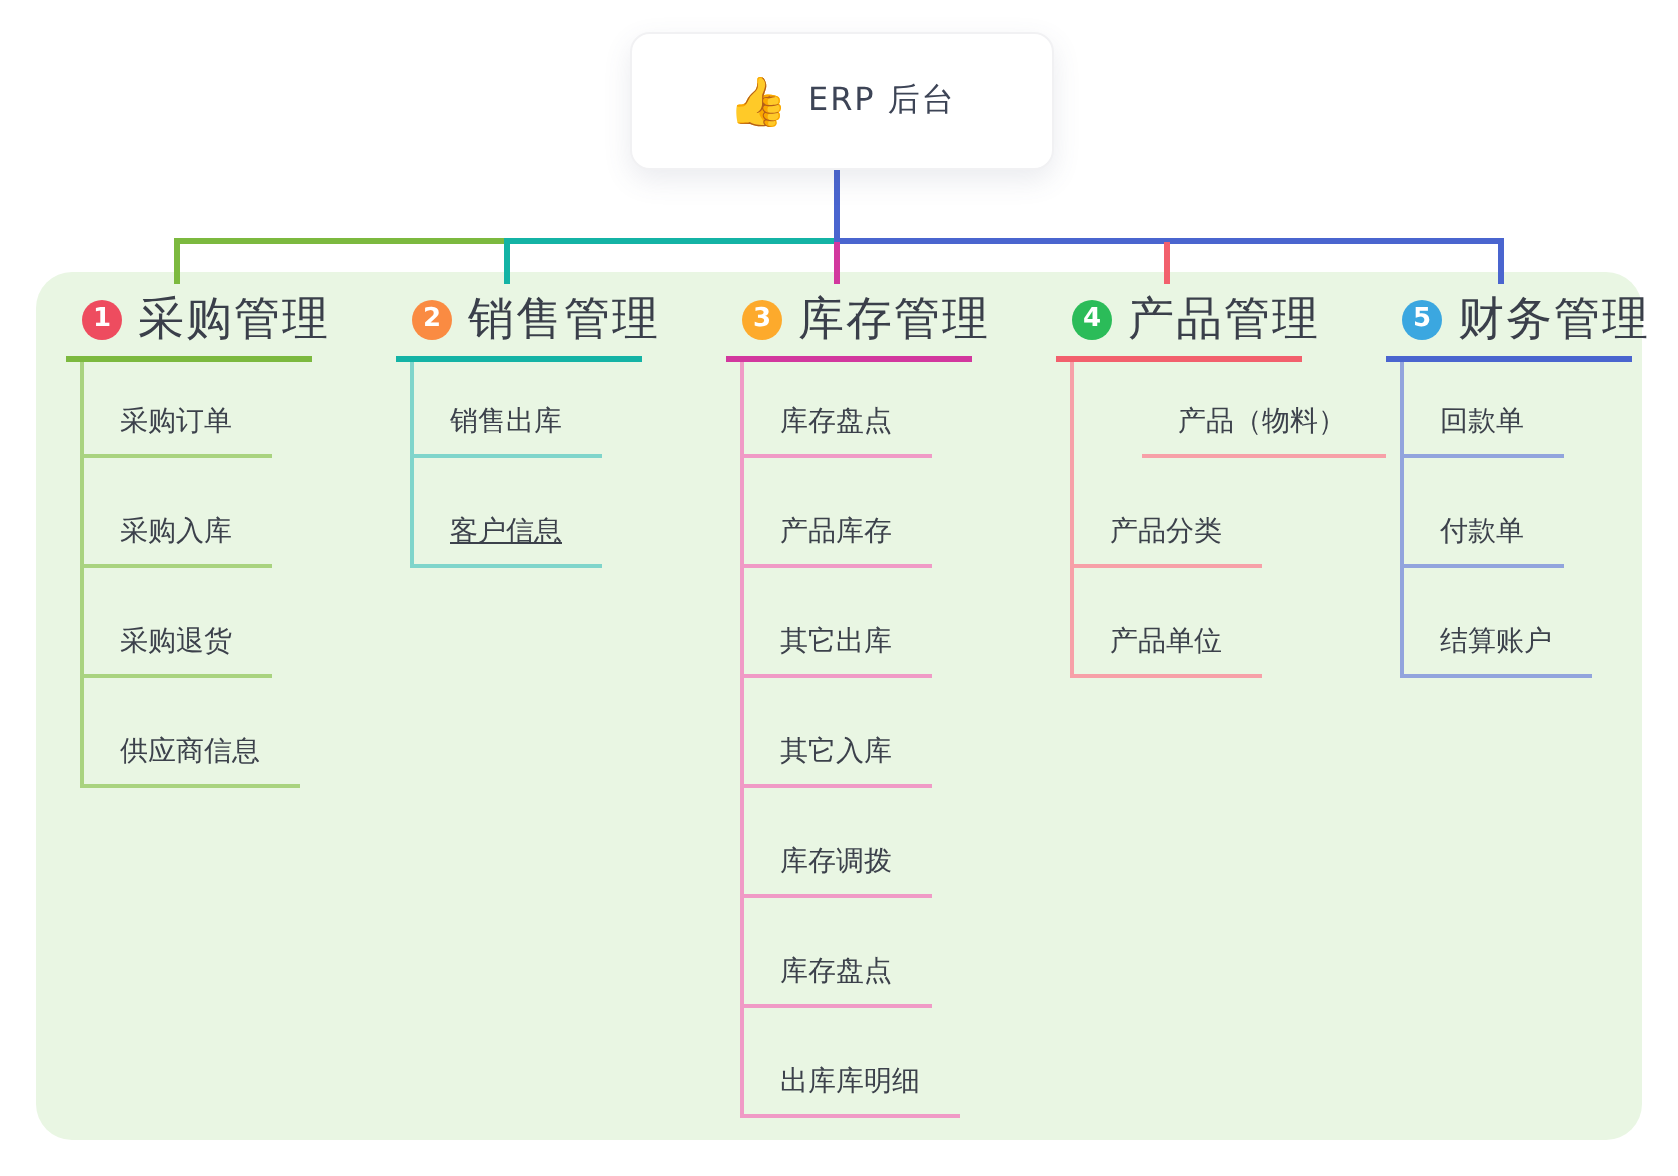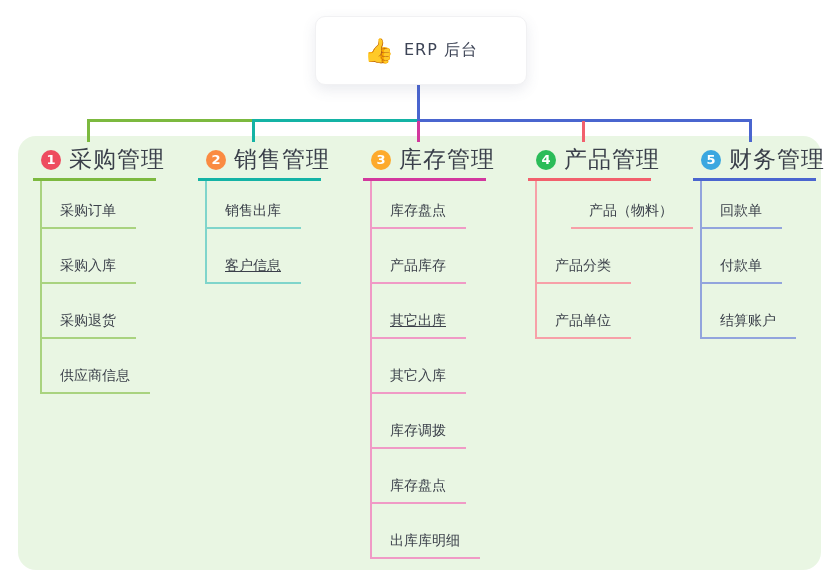--- a/index.html
+++ b/index.html
@@ -134,21 +134,21 @@
       <span class="branch-label">库存管理</span>
     </div>
     <div class="children" style="border-left-color: rgb(240, 154, 198);">
       <div class="child-row">
         <span class="child-label" style="border-bottom-color: rgb(240, 154, 198);">库存盘点</span>
       </div>
       <div class="child-row">
         <span class="child-label" style="border-bottom-color: rgb(240, 154, 198);">产品库存</span>
       </div>
       <div class="child-row">
-        <span class="child-label" style="border-bottom-color: rgb(240, 154, 198); text-decoration: underline;">其它出库</span>
+        <span class="child-label" style="border-bottom-color: rgb(240, 154, 198);">其它出库</span>
       </div>
       <div class="child-row">
         <span class="child-label" style="border-bottom-color: rgb(240, 154, 198);">其它入库</span>
       </div>
       <div class="child-row">
         <span class="child-label" style="border-bottom-color: rgb(240, 154, 198);">库存调拨</span>
       </div>
       <div class="child-row">
         <span class="child-label" style="border-bottom-color: rgb(240, 154, 198);">库存盘点</span>
       </div>

